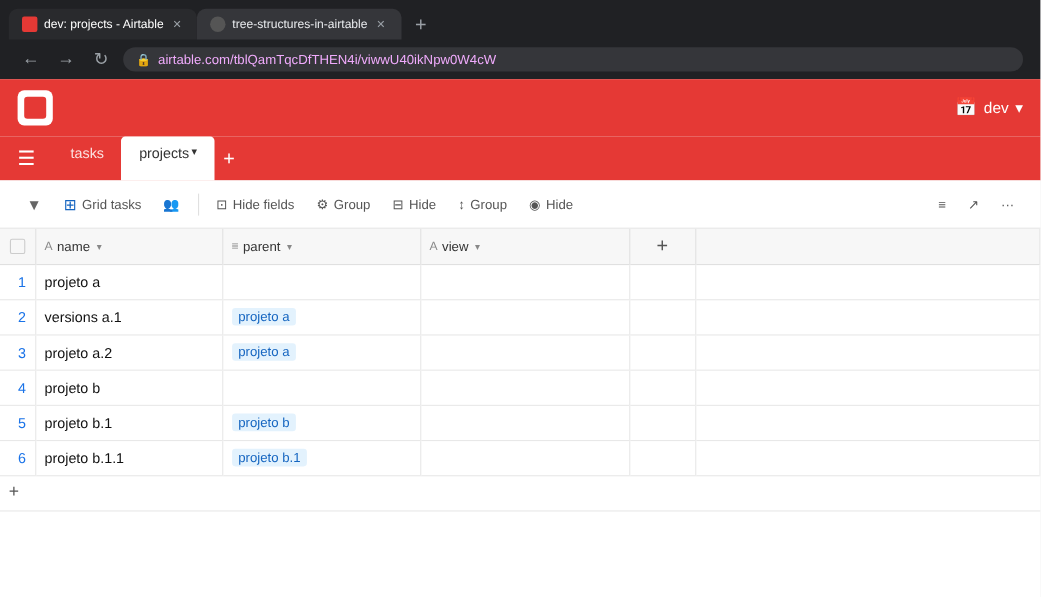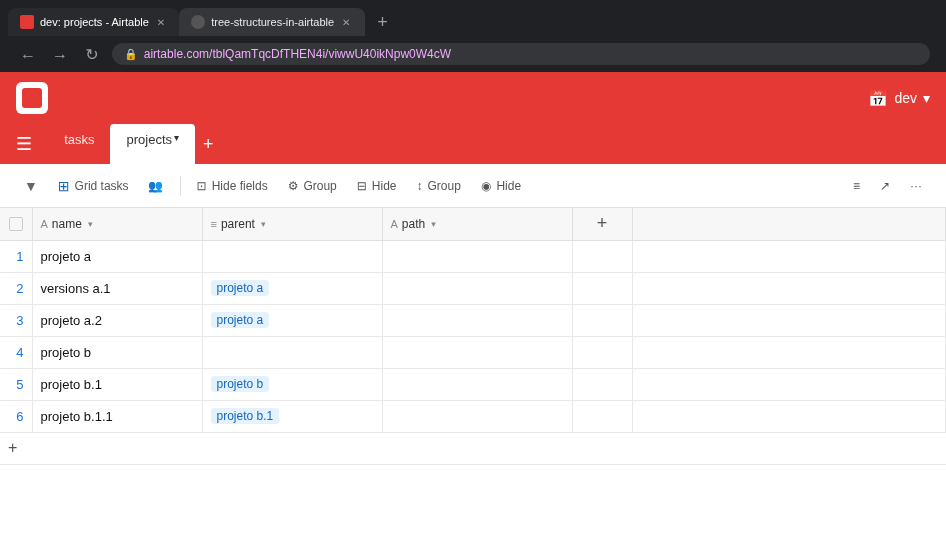--- a/index.html
+++ b/index.html
@@ -182,21 +182,21 @@
         <th style="width:180px;">
           <div class="col-header-content">
             <span class="col-icon">≡</span>
             <span>parent</span>
             <span class="col-dropdown">▾</span>
           </div>
         </th>
         <th style="width:190px;">
           <div class="col-header-content">
             <span class="col-icon">A</span>
-            <span>path</span>
+            <span>view</span>
             <span class="col-dropdown">▾</span>
           </div>
         </th>
         <th style="width:60px;">
           <div style="text-align:center; font-size:18px; color:#555;">+</div>
         </th>
         <th></th>
       </tr>
     </thead>
     <tbody id="table-body">

